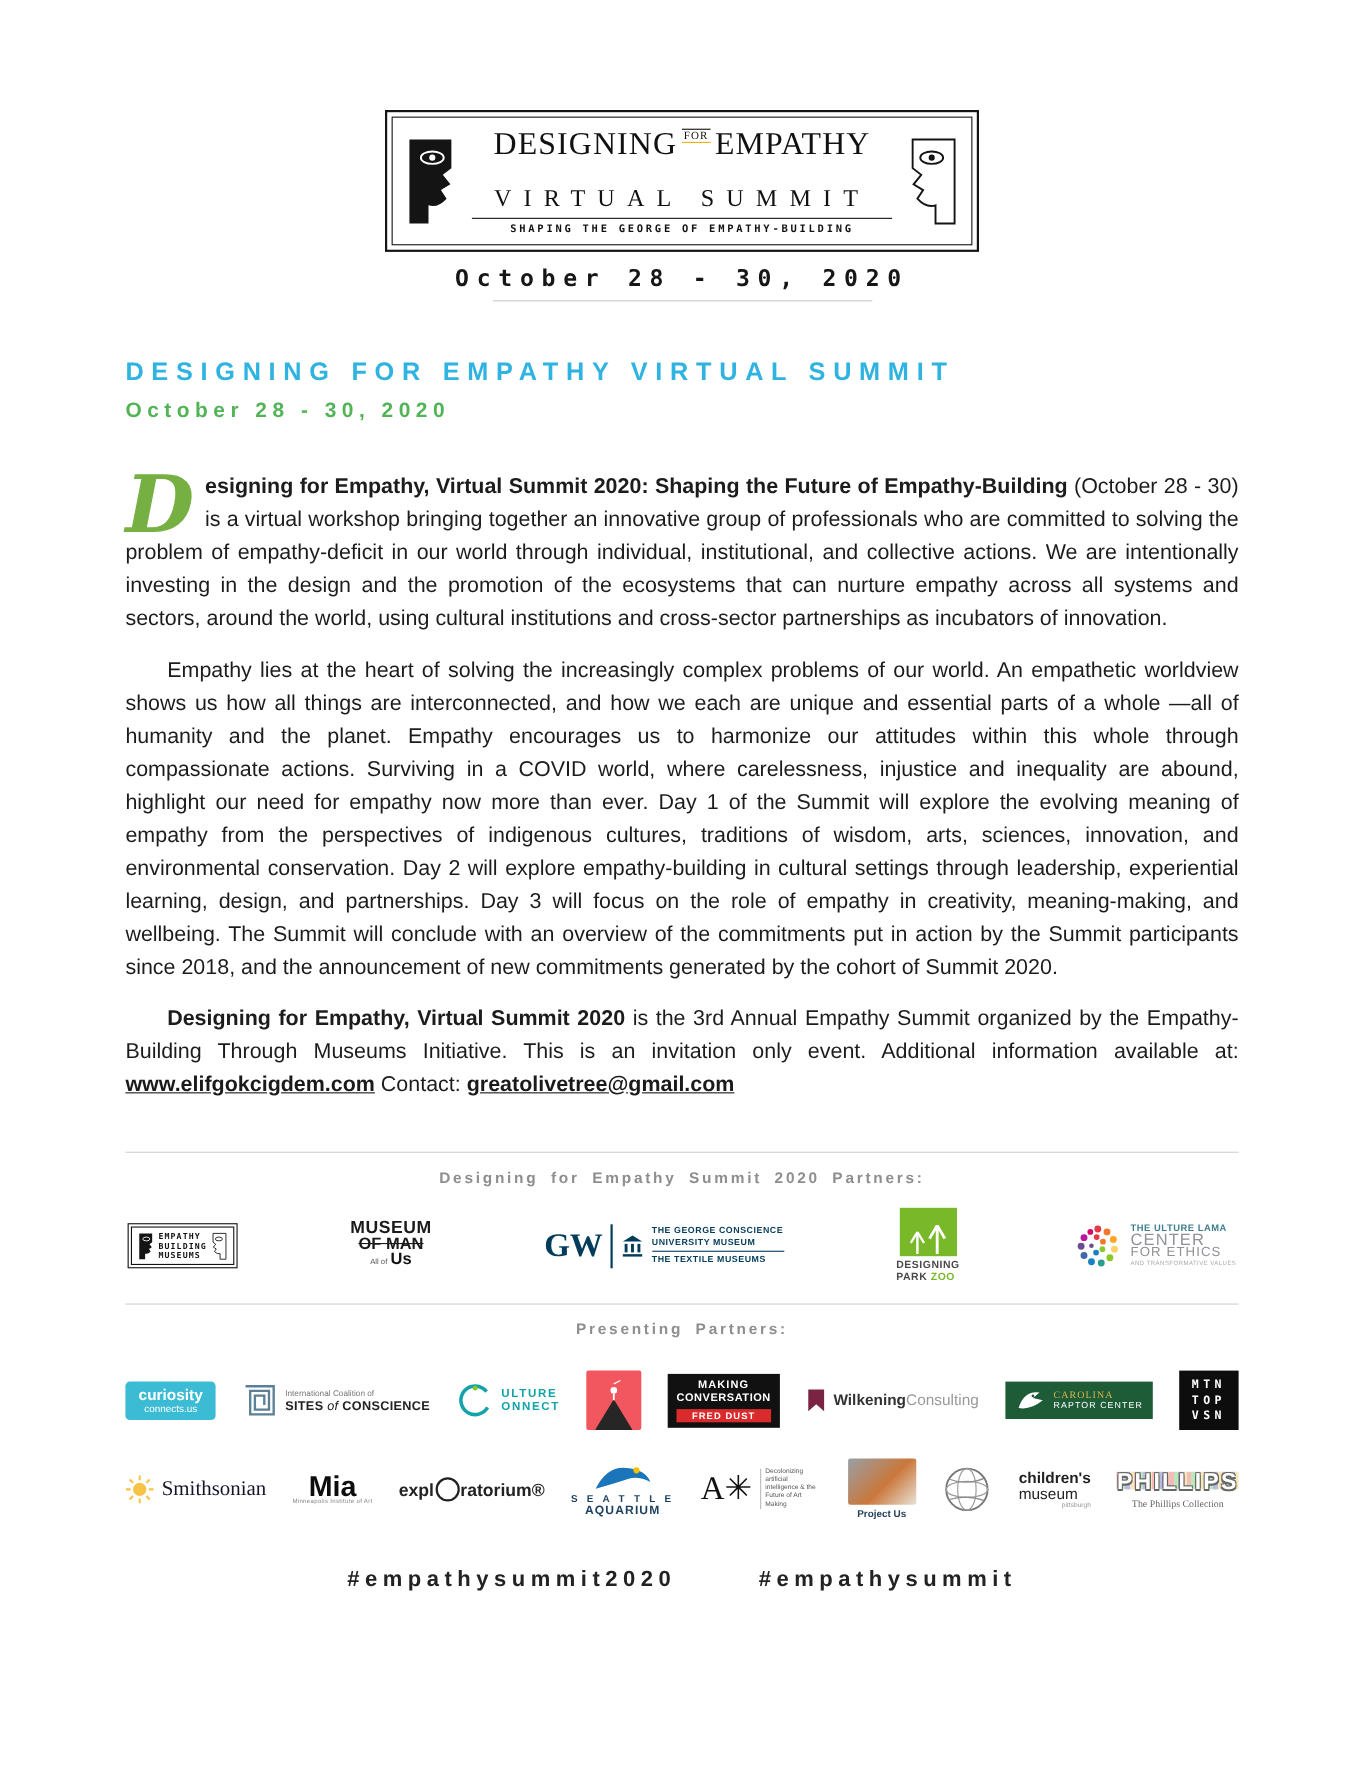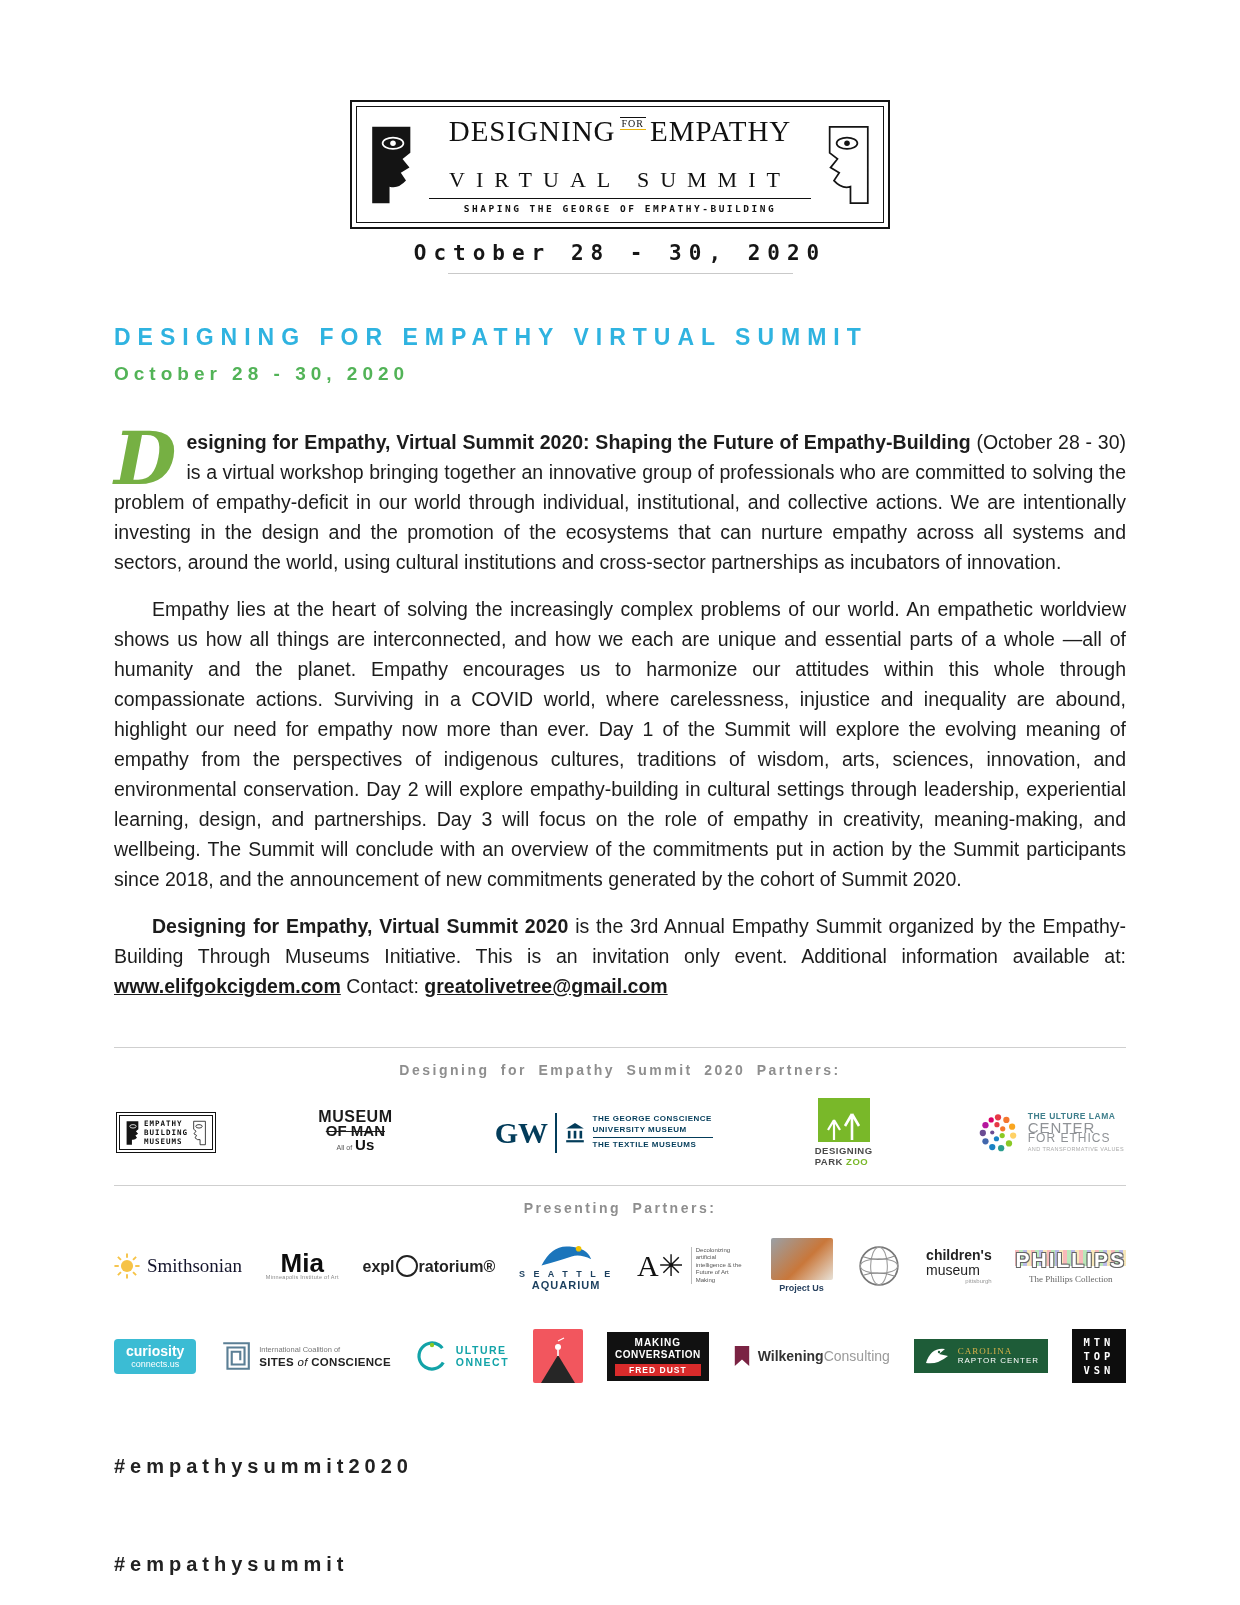--- a/index.html
+++ b/index.html
@@ -119,22 +119,22 @@
   .wil-bold { font-size:14px; font-weight:800; color:#333; }
   .wil-light { font-size:14px; color:#9a9a9a; }
   .crc-box { background:#1e5c38; display:flex; align-items:center; gap:5px; padding:5px 9px; }
   .crc-txt { text-align:left; line-height:10px; }
   .crc-l1 { font-family:"Liberation Serif", serif; font-size:9px; letter-spacing:1px; color:#d8b24a; }
   .crc-l2 { font-size:8px; letter-spacing:1px; color:#fff; }
   .mtn-box { width:54px; height:54px; background:#0d0d0d; display:flex; flex-direction:column; align-items:center; justify-content:center; gap:2px; }
   .mtn-row { font-family:"DejaVu Sans Mono", monospace; color:#fff; font-size:10.5px; font-weight:bold; letter-spacing:4px; line-height:12px; }
 
   
-  .hashtags { display:flex; justify-content:center; gap:75px; margin-top:68px;
-    font-size:20px; font-weight:bold; letter-spacing:5px; color:#222;flex-direction:column; }
+  .hashtags { display:flex; justify-content:center; gap:75px; margin-top:38px;
+    font-size:20px; font-weight:bold; letter-spacing:5px; color:#222; }
 </style>
 </head>
 <body>
 
 <div class="page">
   <div class="content">
 
     <header class="logo-wrap">
       <div class="logo-box">
         <div class="logo-inner">
@@ -262,20 +262,88 @@
           <div class="dlc-l2">CENTER</div>
           <div class="dlc-l3">FOR ETHICS</div>
           <div class="dlc-l4">AND TRANSFORMATIVE VALUES</div>
         </div>
       </div>
     </div>
 
     <hr class="rule">
     <div class="plabel">Presenting Partners:</div>
 
+    <div class="logo-row row-p2">
+
+      <div class="cur-box">
+        <div class="cur-l1">curiosity</div>
+        <div class="cur-l2">connects.us</div>
+      </div>
+
+      <div class="pl">
+        <svg width="32" height="32" viewBox="0 0 30 30">
+          <path d="M3 3 H27 V27 H7 V7 H23 V23 H11 V11 H19 V19" fill="none" stroke="#5b7f95" stroke-width="2"></path>
+        </svg>
+        <div class="soc-txt">
+          <div class="soc-l1">International Coalition of</div>
+          <div class="soc-l2"><span>SITES </span><span class="soc-of">of</span><span> CONSCIENCE</span></div>
+        </div>
+      </div>
+
+      <div class="pl">
+        <svg width="34" height="34" viewBox="0 0 34 34">
+          <circle cx="17" cy="17" r="13" fill="none" stroke="#12a3a8" stroke-width="3.2" stroke-dasharray="66 16" transform="rotate(30 17 17)"></circle>
+          <circle cx="17" cy="6" r="2.2" fill="#8ac926"></circle>
+        </svg>
+        <div class="cc-txt">
+          <div>ULTURE</div>
+          <div>ONNECT</div>
+        </div>
+      </div>
+
+      <div class="mtfig-box">
+        <svg width="50" height="54" viewBox="0 0 50 54">
+          <path d="M8 54 L25 26 L42 54 Z" fill="#262626"></path>
+          <circle cx="25" cy="18" r="3" fill="#ffffff"></circle>
+          <line x1="25" y1="21" x2="25" y2="27" stroke="#ffffff" stroke-width="1.6"></line>
+          <line x1="25" y1="12" x2="31" y2="9" stroke="#ffffff" stroke-width="1.2"></line>
+        </svg>
+      </div>
+
+      <div class="mc-box">
+        <div class="mc-l1">MAKING</div>
+        <div class="mc-l2">CONVERSATION</div>
+        <div class="mc-l3">FRED DUST</div>
+      </div>
+
+      <div class="pl">
+        <svg width="18" height="24" viewBox="0 0 20 26">
+          <path d="M2 2 H18 V24 L10 17 L2 24 Z" fill="#7a2343"></path>
+        </svg>
+        <div><span class="wil-bold">Wilkening</span><span class="wil-light">Consulting</span></div>
+      </div>
+
+      <div class="crc-box">
+        <svg width="30" height="24" viewBox="0 0 30 24">
+          <path d="M3 19 Q8 3 22 5 L16 10 L25 12 Q14 21 3 19 Z" fill="#ffffff"></path>
+          <circle cx="16" cy="8" r="1.2" fill="#1e5c38"></circle>
+        </svg>
+        <div class="crc-txt">
+          <div class="crc-l1">CAROLINA</div>
+          <div class="crc-l2">RAPTOR CENTER</div>
+        </div>
+      </div>
+
+      <div class="mtn-box">
+        <div class="mtn-row">MTN</div>
+        <div class="mtn-row">TOP</div>
+        <div class="mtn-row">VSN</div>
+      </div>
+    </div>
+
     <div class="logo-row row-p1">
 
       <div class="pl">
         <svg width="26" height="26" viewBox="0 0 30 30">
           <circle cx="15" cy="15" r="7" fill="#f6c347"></circle>
           <g stroke="#f6c347" stroke-width="2.2">
             <line x1="15" y1="0.5" x2="15" y2="5.5"></line>
               <line x1="15" y1="24.5" x2="15" y2="29.5"></line>
             <line x1="0.5" y1="15" x2="5.5" y2="15"></line>
               <line x1="24.5" y1="15" x2="29.5" y2="15"></line>
@@ -330,87 +398,19 @@
         <div class="cm-l3">pittsburgh</div>
       </div>
 
       <div class="phillips-wrap">
         <div class="phillips-stripes"></div>
         <div class="phillips-name">PHILLIPS</div>
         <div class="phillips-sub">The Phillips Collection</div>
       </div>
     </div>
 
-    <div class="logo-row row-p2">
-
-      <div class="cur-box">
-        <div class="cur-l1">curiosity</div>
-        <div class="cur-l2">connects.us</div>
-      </div>
-
-      <div class="pl">
-        <svg width="32" height="32" viewBox="0 0 30 30">
-          <path d="M3 3 H27 V27 H7 V7 H23 V23 H11 V11 H19 V19" fill="none" stroke="#5b7f95" stroke-width="2"></path>
-        </svg>
-        <div class="soc-txt">
-          <div class="soc-l1">International Coalition of</div>
-          <div class="soc-l2"><span>SITES </span><span class="soc-of">of</span><span> CONSCIENCE</span></div>
-        </div>
-      </div>
-
-      <div class="pl">
-        <svg width="34" height="34" viewBox="0 0 34 34">
-          <circle cx="17" cy="17" r="13" fill="none" stroke="#12a3a8" stroke-width="3.2" stroke-dasharray="66 16" transform="rotate(30 17 17)"></circle>
-          <circle cx="17" cy="6" r="2.2" fill="#8ac926"></circle>
-        </svg>
-        <div class="cc-txt">
-          <div>ULTURE</div>
-          <div>ONNECT</div>
-        </div>
-      </div>
-
-      <div class="mtfig-box">
-        <svg width="50" height="54" viewBox="0 0 50 54">
-          <path d="M8 54 L25 26 L42 54 Z" fill="#262626"></path>
-          <circle cx="25" cy="18" r="3" fill="#ffffff"></circle>
-          <line x1="25" y1="21" x2="25" y2="27" stroke="#ffffff" stroke-width="1.6"></line>
-          <line x1="25" y1="12" x2="31" y2="9" stroke="#ffffff" stroke-width="1.2"></line>
-        </svg>
-      </div>
-
-      <div class="mc-box">
-        <div class="mc-l1">MAKING</div>
-        <div class="mc-l2">CONVERSATION</div>
-        <div class="mc-l3">FRED DUST</div>
-      </div>
-
-      <div class="pl">
-        <svg width="18" height="24" viewBox="0 0 20 26">
-          <path d="M2 2 H18 V24 L10 17 L2 24 Z" fill="#7a2343"></path>
-        </svg>
-        <div><span class="wil-bold">Wilkening</span><span class="wil-light">Consulting</span></div>
-      </div>
-
-      <div class="crc-box">
-        <svg width="30" height="24" viewBox="0 0 30 24">
-          <path d="M3 19 Q8 3 22 5 L16 10 L25 12 Q14 21 3 19 Z" fill="#ffffff"></path>
-          <circle cx="16" cy="8" r="1.2" fill="#1e5c38"></circle>
-        </svg>
-        <div class="crc-txt">
-          <div class="crc-l1">CAROLINA</div>
-          <div class="crc-l2">RAPTOR CENTER</div>
-        </div>
-      </div>
-
-      <div class="mtn-box">
-        <div class="mtn-row">MTN</div>
-        <div class="mtn-row">TOP</div>
-        <div class="mtn-row">VSN</div>
-      </div>
-    </div>
-
     <footer class="hashtags">
       <span>#empathysummit2020</span>
       <span>#empathysummit</span>
     </footer>
 
   </div>
 </div>
 
 </body></html>

